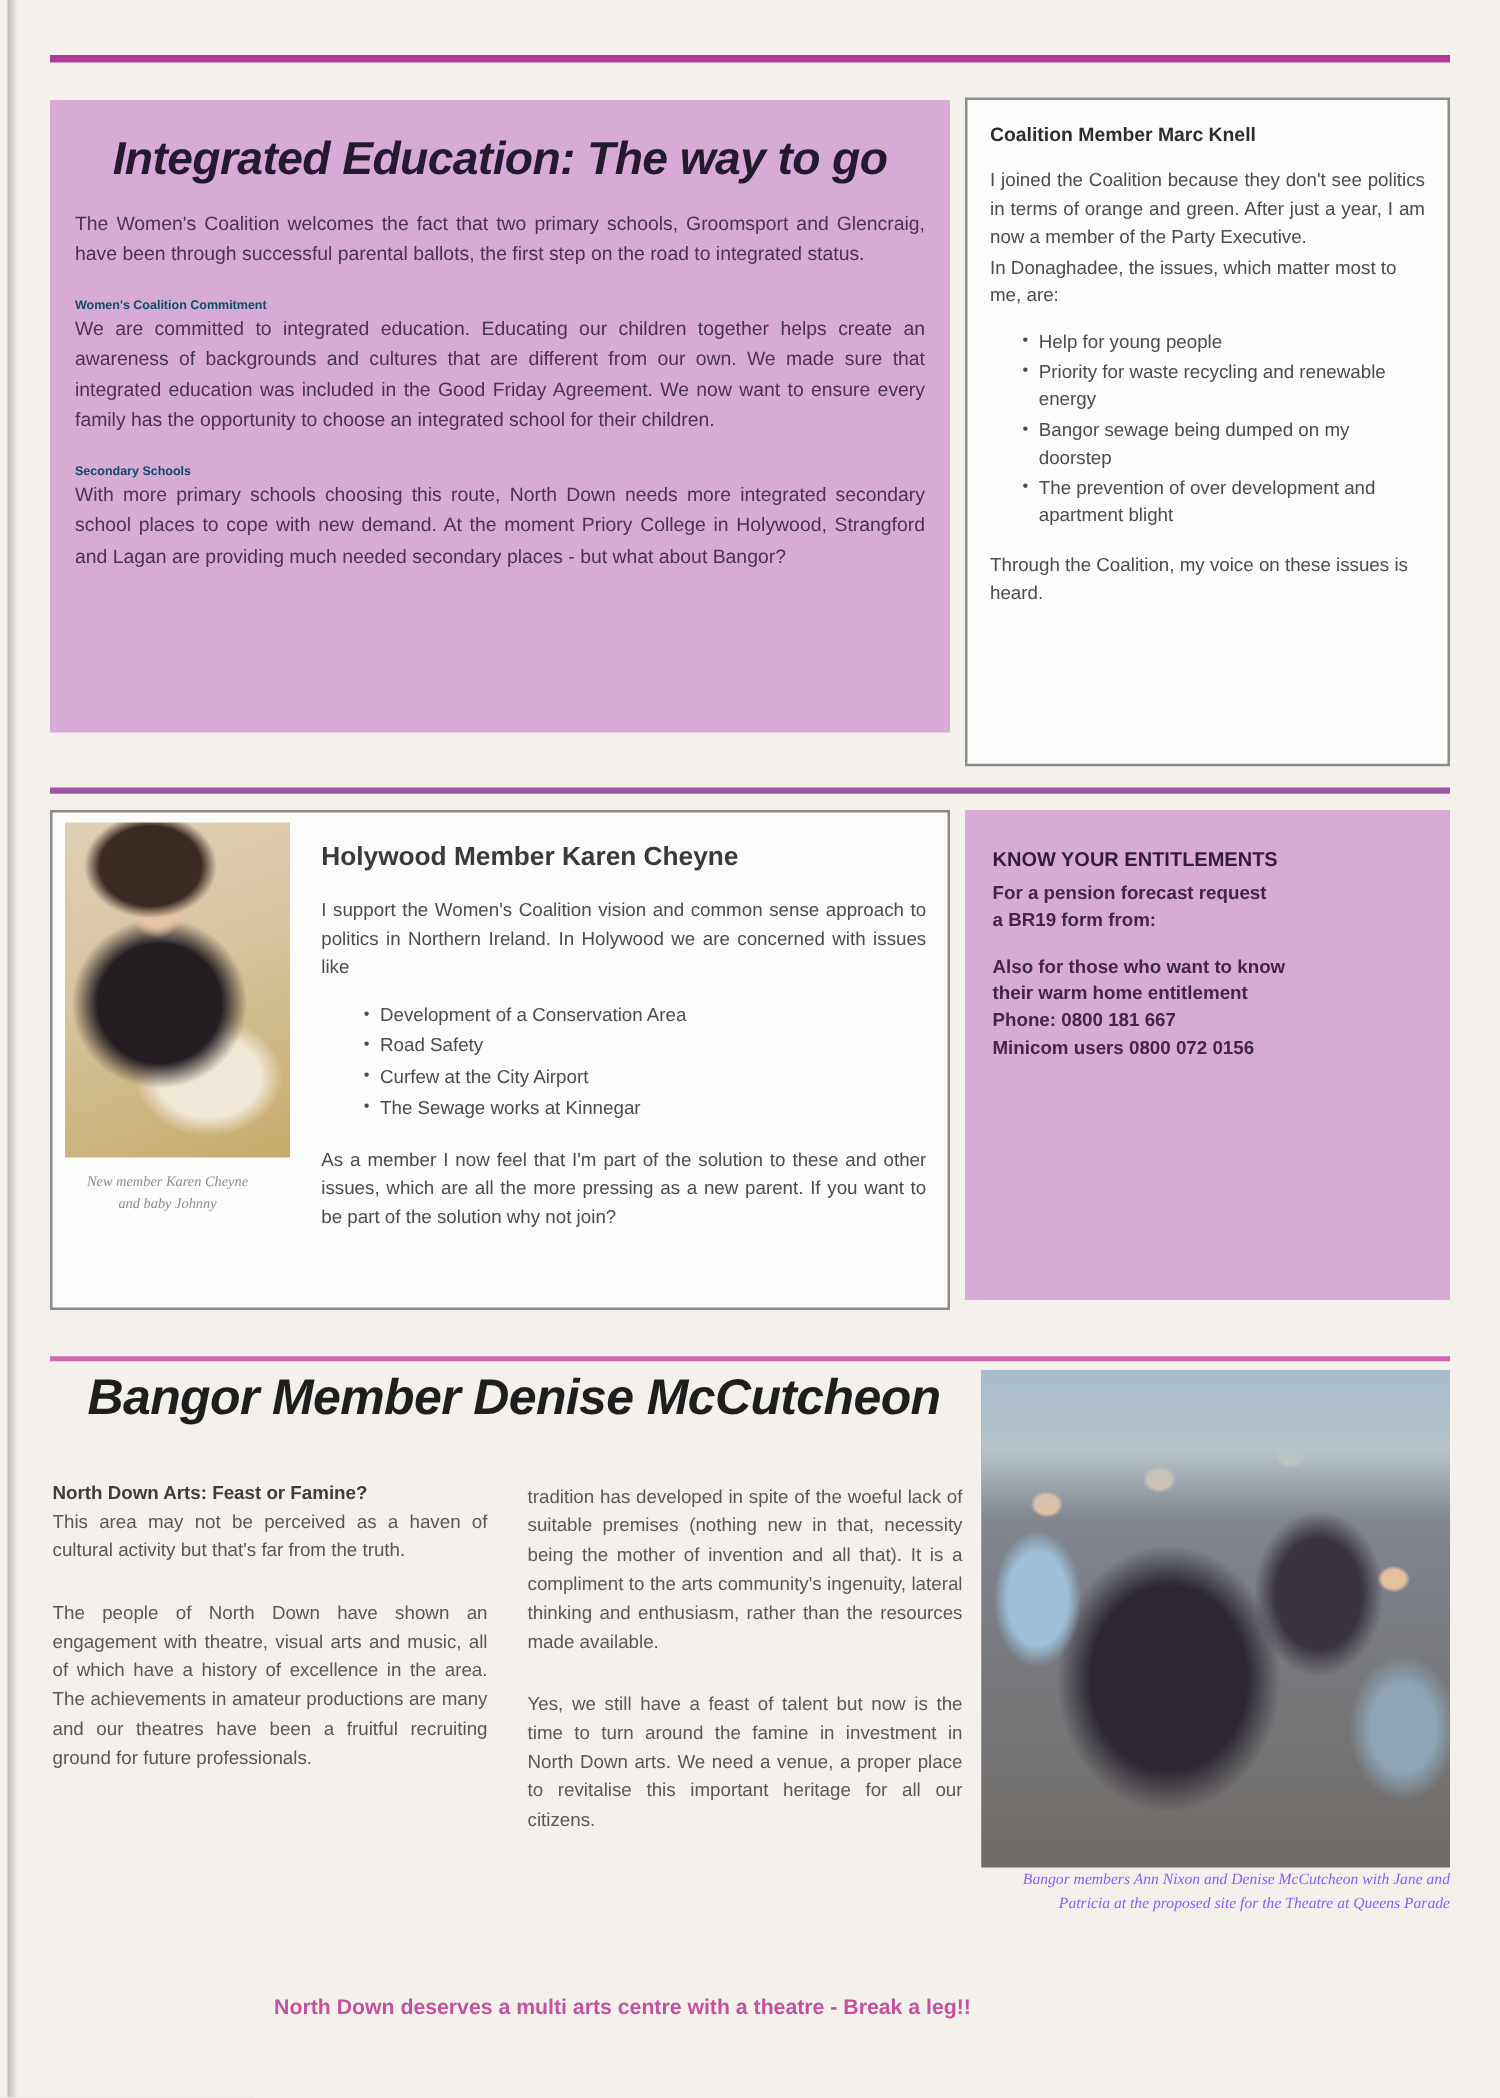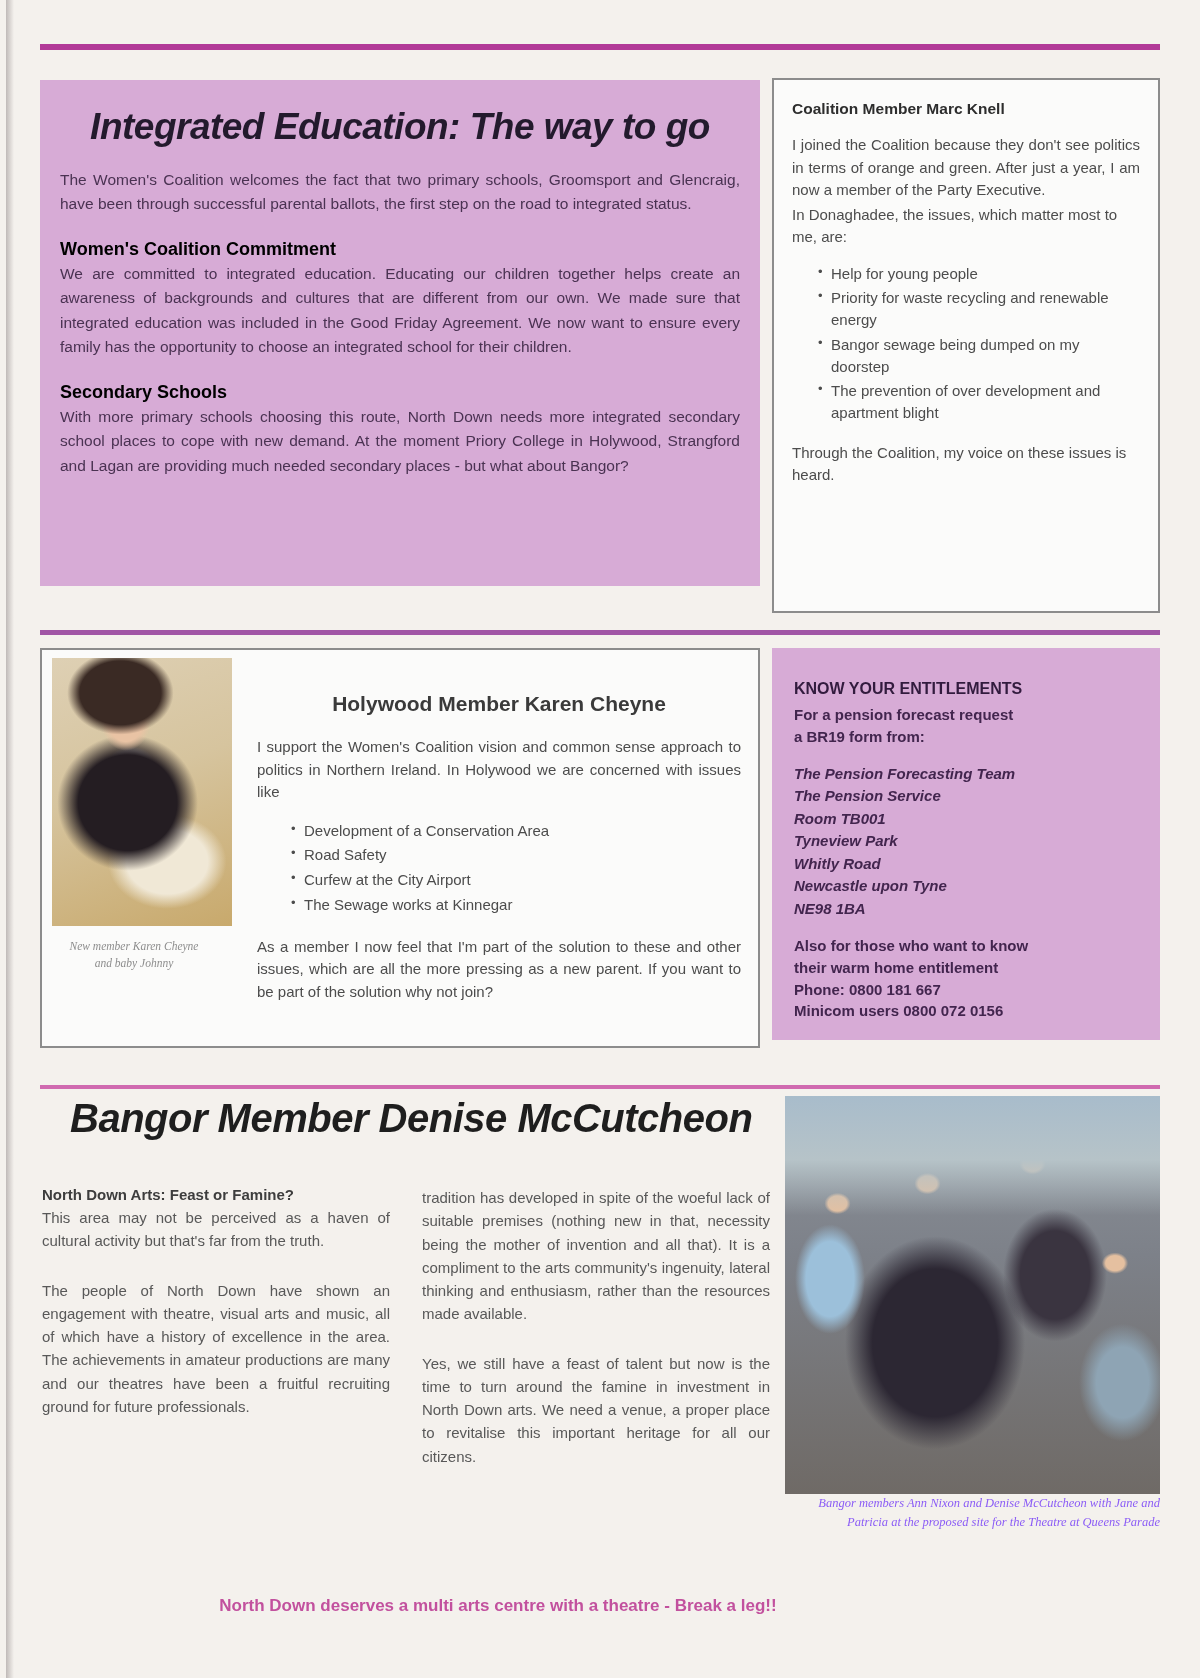--- a/index.html
+++ b/index.html
@@ -21,21 +21,21 @@
   .lilac { background:#d7abd6; }
   .whitebox { background:#fbfbfa; border:2px solid #8c8c8c; }
 
   
   .integrated { left:40px; top:80px; width:720px; height:506px; color:#4a3252; }
   .integrated h1 {
     margin:0; padding:26px 20px 0 20px; text-align:center;
     font-size:37px; font-style:italic; font-weight:bold; color:#231a2d; letter-spacing:-0.5px;
   }
   .integrated p { margin:20px 20px 0 20px; font-size:15.5px; line-height:1.58; text-align:justify; }
-  .integrated h3 { margin:22px 20px 0 20px; font-size:18px; font-weight:bold; color:#000000; }
+  .integrated h3 { margin:22px 20px 0 20px; font-size:10px; font-weight:bold; color:#0c4a6e; }
   .integrated h3 + p { margin-top:2px; }
 
   
   .donaghadee { left:772px; top:78px; width:388px; height:535px; padding:16px 18px; color:#4c4c4c; }
   .donaghadee h2 { margin:4px 0 16px; font-size:15.5px; font-weight:bold; color:#2d2d2d; }
   .donaghadee p  { margin:0; font-size:15px; line-height:1.5; text-align:justify; }
   .donaghadee p + p { margin-top:2px; text-align:left; }
   .bullets { margin:14px 0 0 8px; padding:0 0 0 18px; list-style:none; }
   .bullets li { position:relative; padding-left:13px; font-size:15px; line-height:1.45; margin-bottom:3px; color:#4c4c4c; }
   .bullets li::before { content:"•"; position:absolute; left:0; top:0; font-size:13px; }
@@ -54,21 +54,21 @@
       radial-gradient(ellipse 26px 16px at 44% 38%, #f2efe8 55%, rgba(242,239,232,0) 82%),
       radial-gradient(ellipse 78px 62px at 64% 76%, #f0e8d6 52%, rgba(240,232,214,0) 76%),
       radial-gradient(ellipse 18px 14px at 57% 63%, #e4b694 58%, rgba(228,182,148,0) 82%),
       linear-gradient(160deg, #ded0b4 0%, #d6c49e 45%, #c8a96c 100%);
   }
   .caption {
     font-family:"Liberation Serif", serif; font-style:italic;
     font-size:11.5px; color:#8d8d8d; text-align:center; margin-top:12px; line-height:1.45;
   }
   .holy-text { position:absolute; left:215px; top:24px; width:484px; color:#4c4c4c; }
-  .holy-text h2 { margin:18px 0 20px; font-size:21px; font-weight:bold; color:#3a3a3a;text-align:center; }
+  .holy-text h2 { margin:0 0 20px; font-size:21px; font-weight:bold; color:#3a3a3a; }
   .holy-text p { margin:0; font-size:15px; line-height:1.5; text-align:justify; }
   .holy-text .bullets { margin:16px 0 0 16px; }
   .holy-text .closing { margin-top:20px; }
 
   
   .entitlements { left:772px; top:648px; width:388px; height:392px; padding:20px 22px; color:#42254e; }
   .entitlements h2 { margin:12px 0 6px; font-size:16px; font-weight:bold; color:#321b3e; }
   .entitlements .semi { margin:0; font-size:15px; font-weight:bold; line-height:1.45; }
   .address { margin:15px 0 0; font-style:italic; font-weight:bold; font-size:15px; line-height:1.5; }
   .entitlements .notes { margin-top:15px; }
@@ -156,29 +156,20 @@
         <li>The Sewage works at Kinnegar</li>
       </ul>
       <p class="closing">As a member I now feel that I'm part of the solution to these and other issues, which are all the more pressing as a new parent. If you want to be part of the solution why not join?</p>
     </div>
   </section>
 
   <aside class="box lilac entitlements">
     <h2>KNOW YOUR ENTITLEMENTS</h2>
     <div class="semi">For a pension forecast request</div>
     <div class="semi">a BR19 form from:</div>
-    <div class="address">
-      <div>The Pension Forecasting Team</div>
-      <div>The Pension Service</div>
-      <div>Room TB001</div>
-      <div>Tyneview Park</div>
-      <div>Whitly Road</div>
-      <div>Newcastle upon Tyne</div>
-      <div>NE98 1BA</div>
-    </div>
     <div class="notes">
       <div class="semi">Also for those who want to know</div>
       <div class="semi">their warm home entitlement</div>
       <div class="semi">Phone:  0800 181 667</div>
       <div class="semi">Minicom users 0800 072 0156</div>
     </div>
   </aside>
 
   <div class="rule rule-pink"></div>
 

